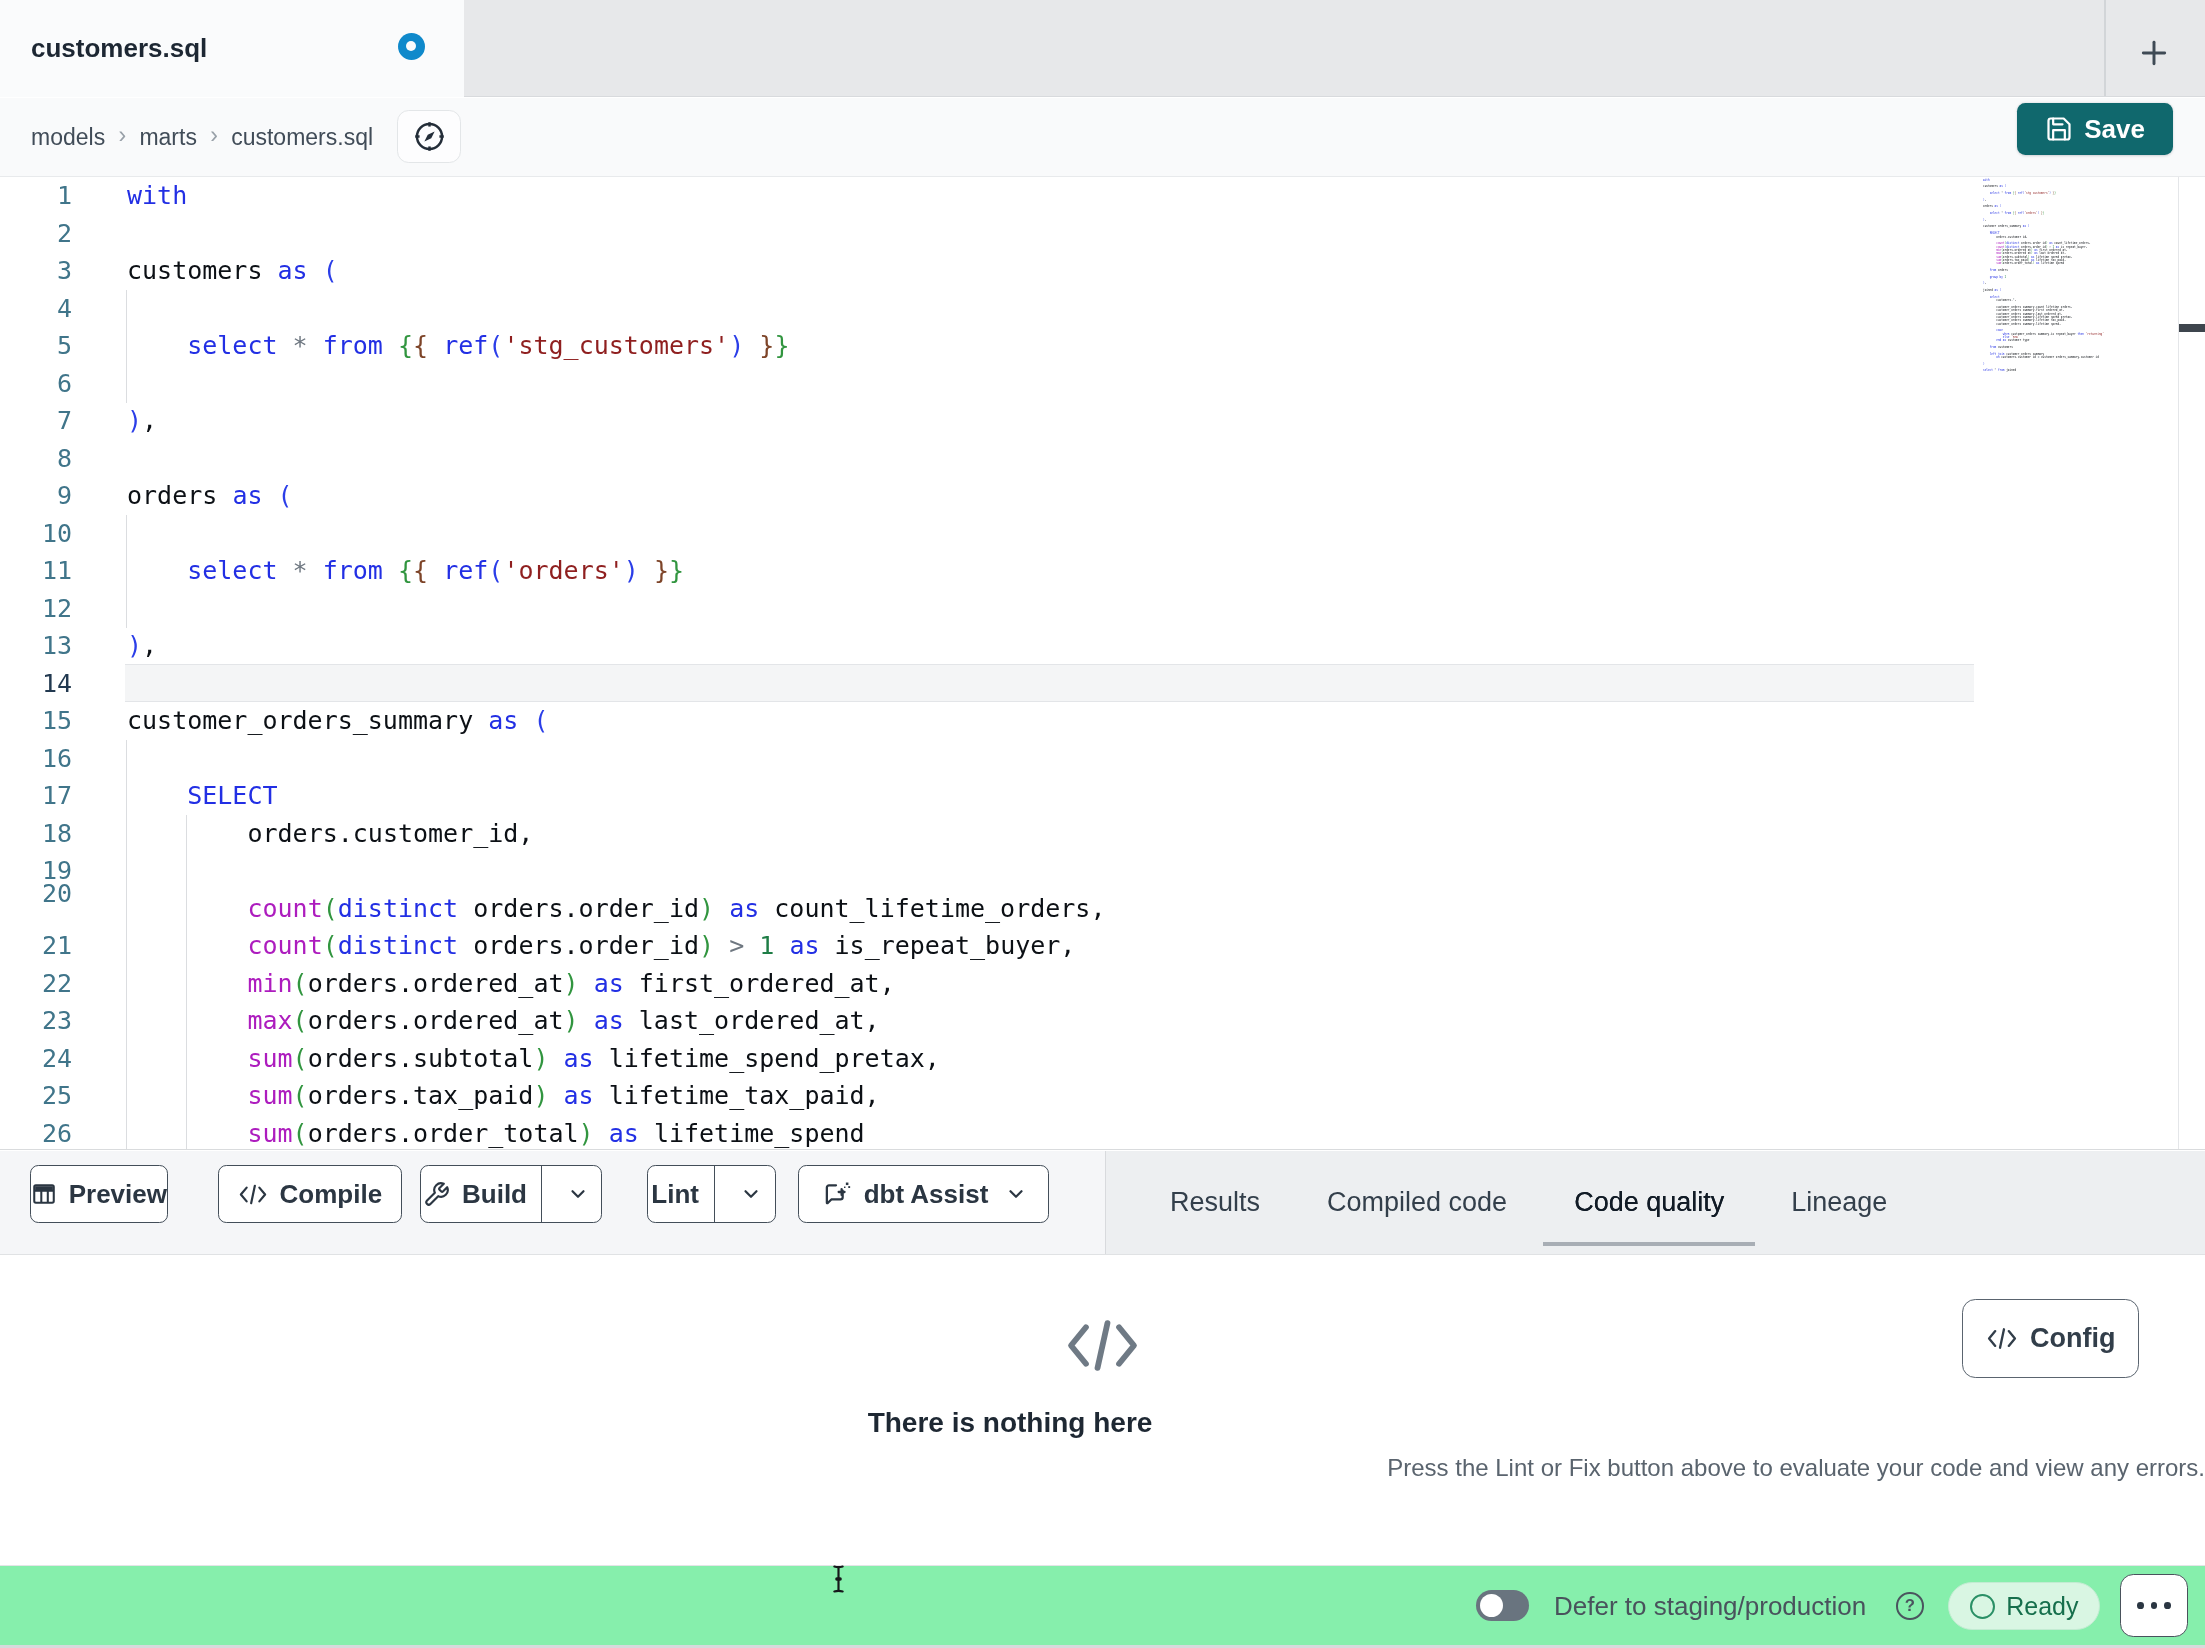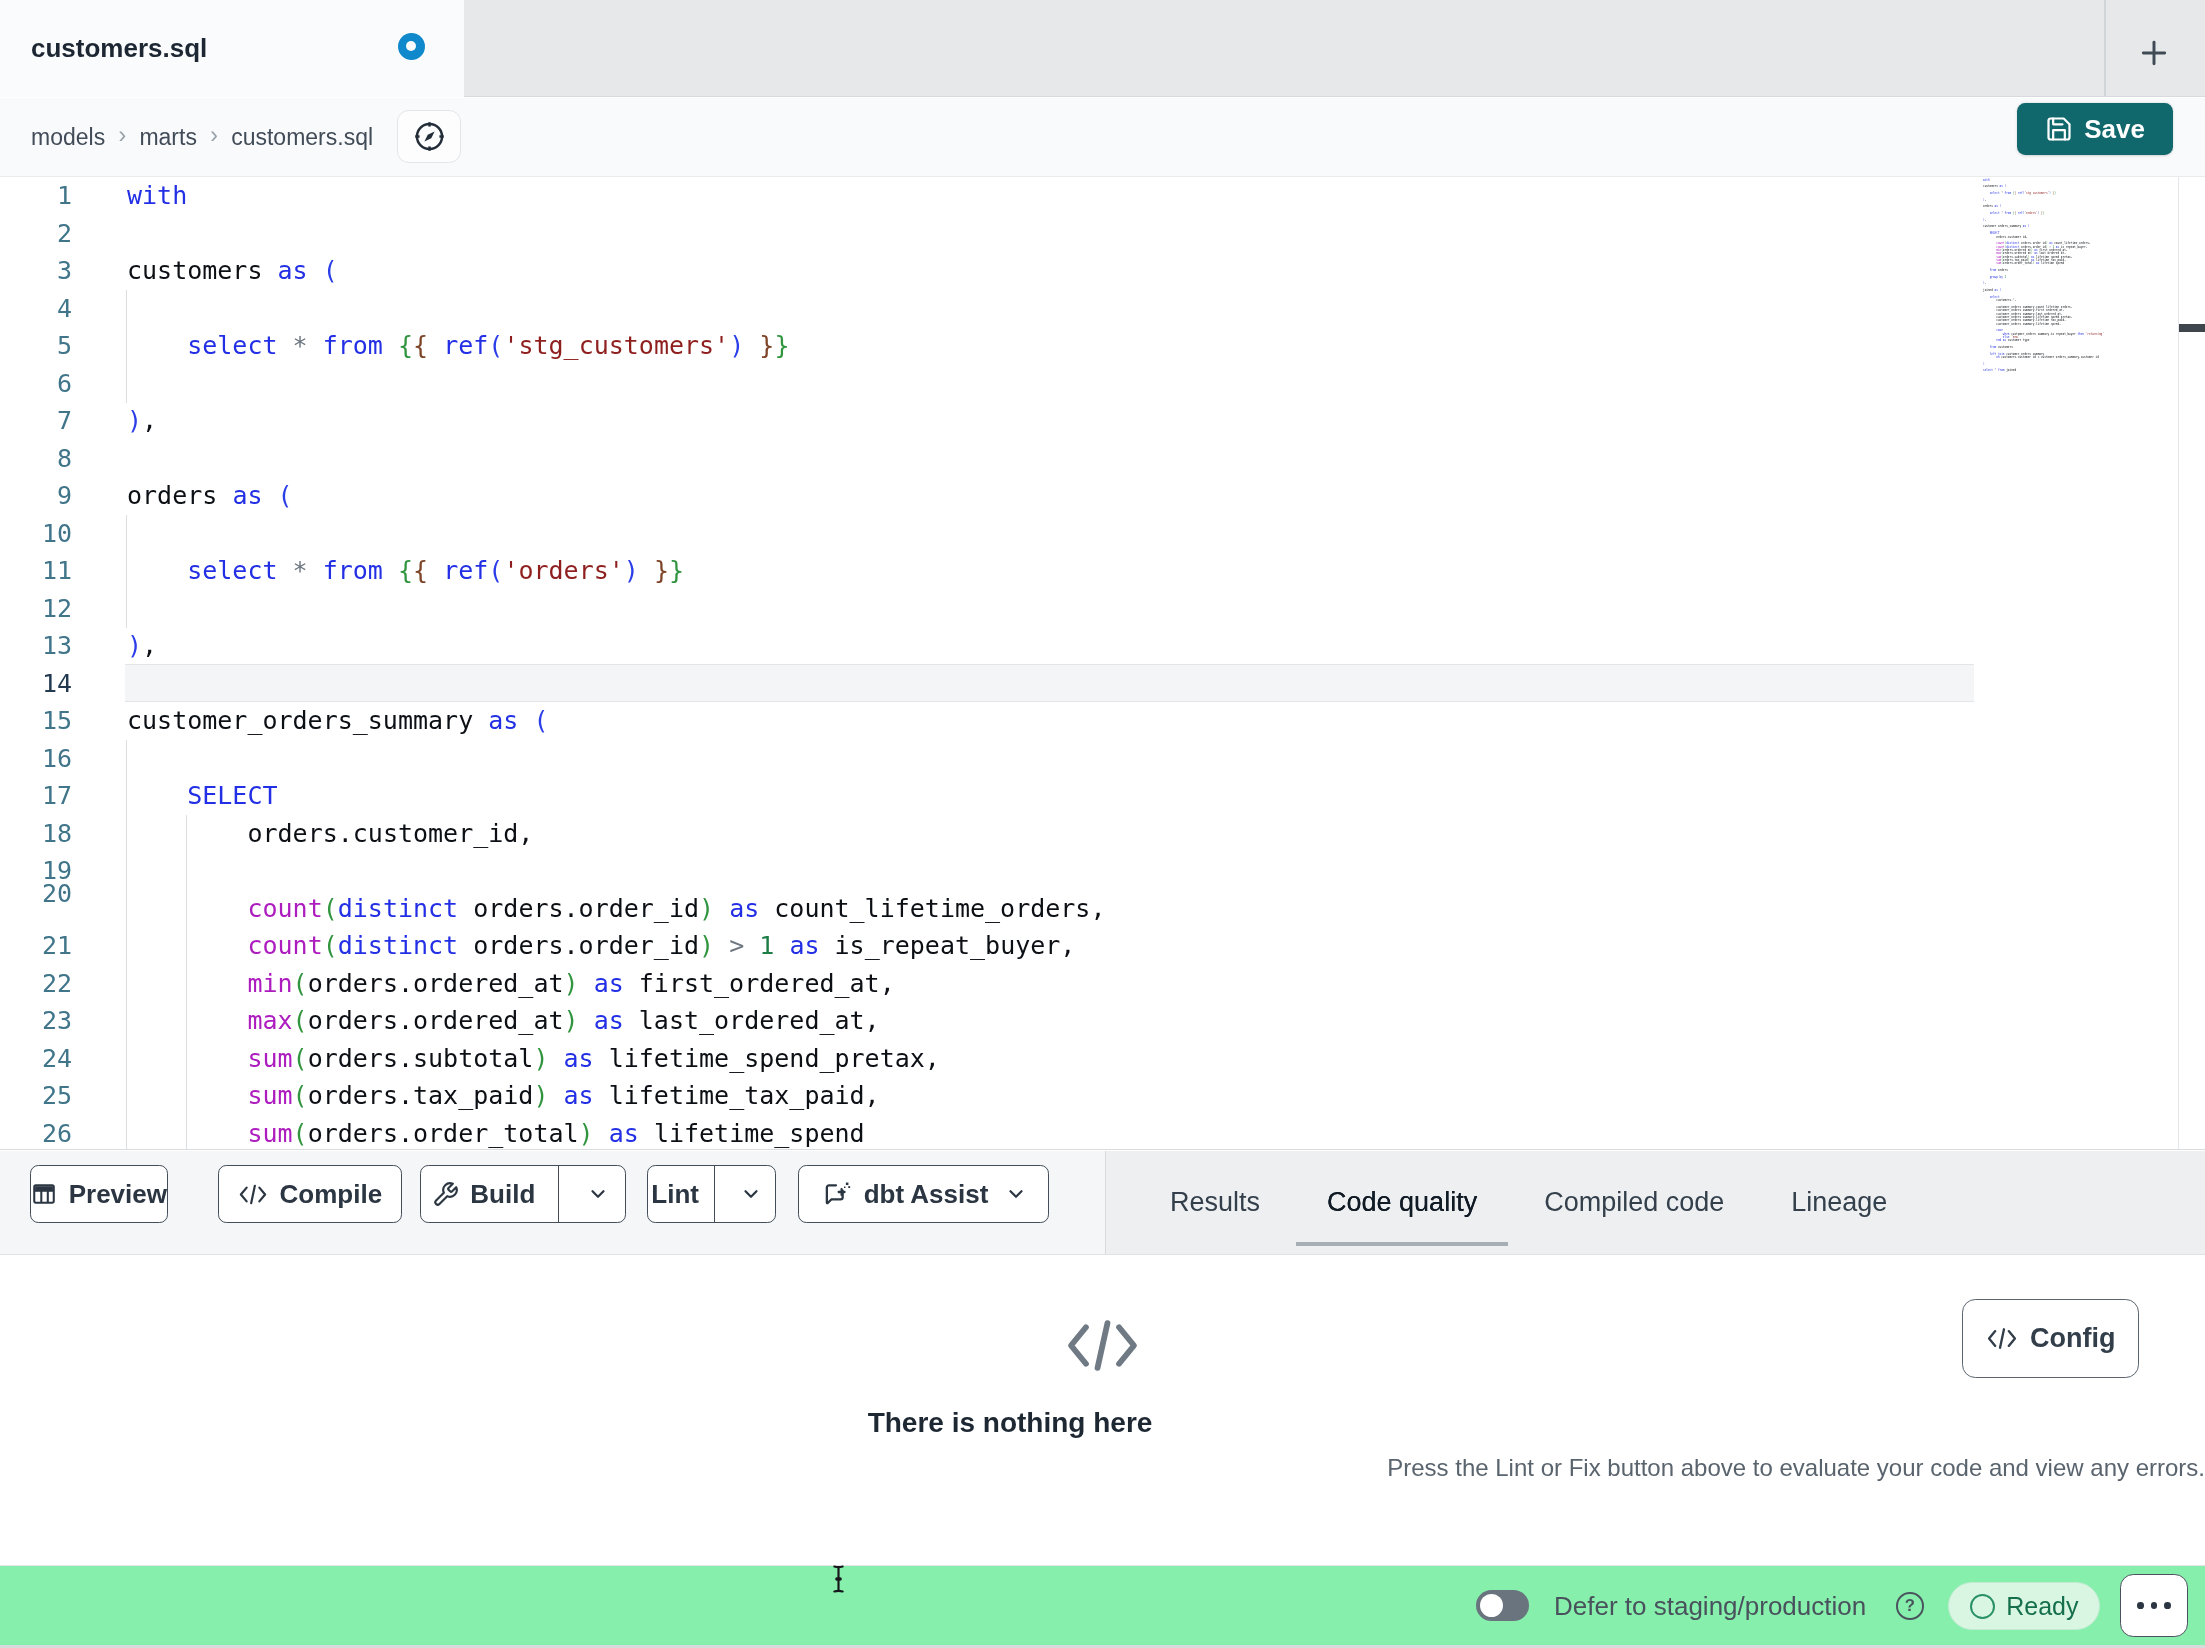--- a/index.html
+++ b/index.html
@@ -363,21 +363,21 @@
 
   <button class="tbtn" style="left:218px; width:184px;">
     <svg width="30" height="25" viewBox="0 0 26 20" fill="none" stroke="#2b3642" stroke-width="1.9" stroke-linecap="round" stroke-linejoin="round">
       <polyline points="7.5 4 2.5 10 7.5 16"></polyline>
       <polyline points="18.5 4 23.5 10 18.5 16"></polyline>
       <line x1="14.6" y1="2.5" x2="11.4" y2="17.5"></line>
     </svg>
     <span>Compile</span>
   </button>
 
-  <div class="tbtn" style="left:420px; width:206px; padding:0;justify-content:space-between;">
+  <div class="tbtn" style="left:420px; width:182px; padding:0;justify-content:space-between;">
     <div class="seg" style="width:143px;">
       <svg width="27" height="27" viewBox="0 0 24 24" fill="none" stroke="#2b3642" stroke-width="1.9" stroke-linecap="round" stroke-linejoin="round">
         <path d="M14.7 6.3a1 1 0 0 0 0 1.4l1.6 1.6a1 1 0 0 0 1.4 0l3.77-3.77a6 6 0 0 1-7.94 7.94l-6.91 6.91a2.12 2.12 0 0 1-3-3l6.91-6.91a6 6 0 0 1 7.94-7.94l-3.76 3.76z"></path>
       </svg>
       <span>Build</span>
     </div>
     <div class="split"></div>
     <div class="seg" style="width:62px;">
       <svg width="22" height="22" viewBox="0 0 24 24" fill="none" stroke="#2b3642" stroke-width="2.4" stroke-linecap="round" stroke-linejoin="round">
           <polyline points="6 9 12 15 18 9"></polyline>
@@ -407,22 +407,22 @@
       <rect x="18.0" y="6.4" width="1.1" height="1.1" fill="#2b3642" stroke="none"></rect>
     </svg>
     <span>dbt Assist</span>
     <svg width="22" height="22" viewBox="0 0 24 24" fill="none" stroke="#2b3642" stroke-width="2.4" stroke-linecap="round" stroke-linejoin="round" style="margin-left:5px;">
         <polyline points="6 9 12 15 18 9"></polyline>
       </svg>
   </button>
 
   <div class="rtabs" id="rtabs">
       <div class="rtab">Results</div>
+      <div class="rtab">Compiled code</div>
       <div class="rtab active">Code quality</div>
-      <div class="rtab">Compiled code</div>
       <div class="rtab">Lineage</div>
     </div>
 </div>
 
 <div class="panel">
   <div class="empty-state">
     <svg class="empty-icon" width="73" height="53" viewBox="0 0 88 64" fill="none" stroke="#6f7a85" stroke-width="7" stroke-linecap="round" stroke-linejoin="round">
       <polyline points="24 10 6 32 24 54"></polyline>
       <polyline points="64 10 82 32 64 54"></polyline>
       <line x1="50" y1="5" x2="38" y2="59"></line>

